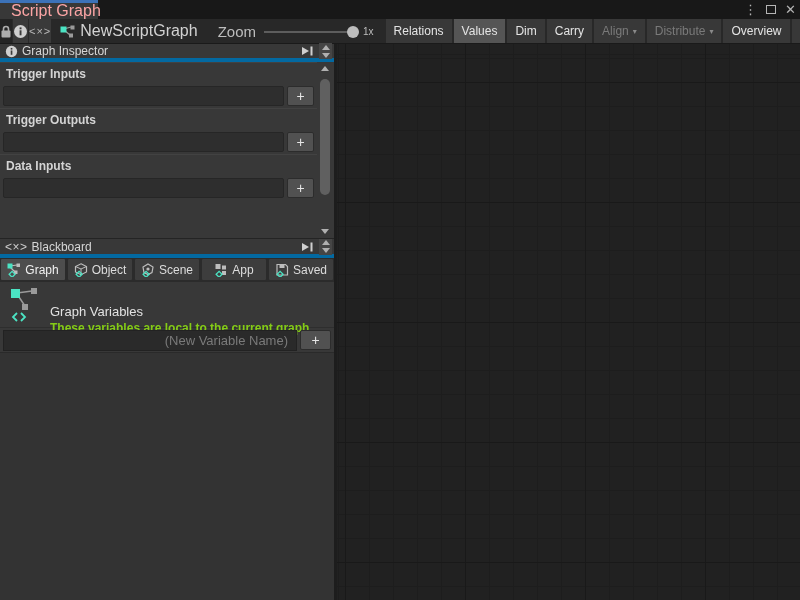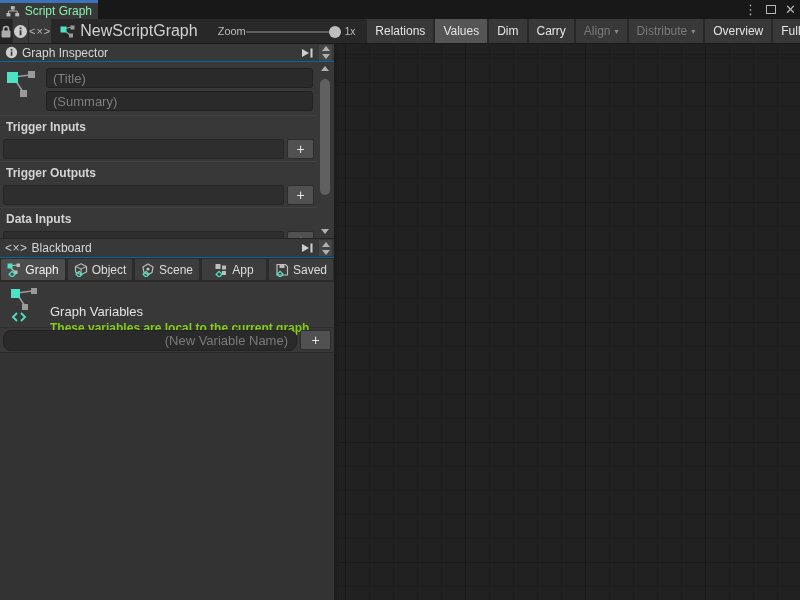--- a/index.html
+++ b/index.html
@@ -4,51 +4,51 @@
 <style>
   * { margin:0; padding:0; box-sizing:border-box; }
   html,body { width:800px; height:600px; overflow:hidden; background:#282828;
               font-family:"Liberation Sans", sans-serif; }
   .window { position:relative; width:800px; height:600px; background:#282828; color:#d8d8d8; font-size:12px; }
 
   
   .tabbar { position:absolute; left:0; top:0; width:800px; height:19px; background:#181818; }
   .doc-tab { position:absolute; left:0; top:0; height:19px; width:98px; background:#383838;
              border-top:3px solid #3c72b8; display:flex; align-items:center; gap:5px; padding:0 6px; }
-  .doc-tab .tab-label { color:#86efac; font-size:12px; white-space:nowrap; }
+  .doc-tab .tab-label { color:#fca5a5; font-size:16px; white-space:nowrap; }
   .win-controls { position:absolute; right:4px; top:0; height:19px; display:flex; align-items:center; gap:9px; color:#b5b5b5; }
   .win-controls .glyph { font-size:13px; line-height:1; cursor:default; }
   .maxbox { width:10px; height:9px; border:1.5px solid #b5b5b5; display:inline-block; }
 
   
   .toolbar { position:absolute; left:0; top:19px; width:800px; height:25px; background:#282828;
              border-bottom:1px solid #1a1a1a; display:flex; align-items:stretch; white-space:nowrap; }
   .tb-lock { width:23px; display:flex; align-items:center; justify-content:center; background:#242424; }
   .tb-seg { display:flex; align-items:center; justify-content:center; background:#3a3a3a; border-left:1px solid #2a2a2a; }
   .tb-seg.info { width:34px; }
   .tb-seg.code { width:73px; color:#b9b9b9; font-size:11px; letter-spacing:1px; }
   .tb-name { display:flex; align-items:center; gap:5px; margin-left:9px; color:#d2d2d2; font-size:16px; }
   .tb-zoom { display:flex; align-items:center; margin-left:20px; }
-  .tb-zoom .zlabel { color:#bdbdbd; font-size:11px; }
+  .tb-zoom .zlabel { color:#bdbdbd; font-size:15px; margin-right:8px; }
   .slider { position:relative; width:92px; height:25px; }
   .slider .track { position:absolute; left:0; right:0; top:12px; height:2px; background:#5d5d5d; }
   .slider .handle { position:absolute; right:-3px; top:7px; width:12px; height:12px; border-radius:50%; background:#bdbdbd; }
   .tb-zoom .zval { color:#bdbdbd; font-size:10px; margin-left:7px; margin-right:6px; }
   .tb-actions { display:flex; align-items:stretch; margin-left:6px; }
   .tb-btn { background:#383838; color:#e4e4e4; display:flex; align-items:center; gap:4px;
             padding:0 8px; margin-right:2px; font-size:12px; border:none; cursor:default; }
   .tb-btn.active { background:#555555; }
   .tb-btn.disabled { color:#7a7a7a; }
   .tb-btn .dd { font-size:8px; color:#8a8a8a; }
 
   
   .sidebar { position:absolute; left:0; top:44px; width:337px; height:556px; background:#383838;
              border-right:3px solid #1d1d1d; }
   .panel-header { height:18px; display:flex; align-items:center; gap:4px; padding:0 2px 0 5px;
-                  background:#383838; border-bottom:1px solid #0369a1; }
+                  background:#383838; border-bottom:4px solid #0369a1; }
   .panel-header .ph-title { flex:1; color:#d6d6d6; font-size:12px; }
   .spinner { width:13px; height:16px; background:#454545; display:flex; flex-direction:column;
              align-items:center; justify-content:center; gap:3px; }
   .tri-up { width:0; height:0; border-left:4px solid transparent; border-right:4px solid transparent; border-bottom:5px solid #b0b0b0; }
   .tri-dn { width:0; height:0; border-left:4px solid transparent; border-right:4px solid transparent; border-top:5px solid #b0b0b0; }
   .dock-btn { width:16px; height:14px; display:flex; align-items:center; justify-content:center; }
 
   .inspector-body { position:relative; height:176px; overflow:hidden; }
   .insp-content { position:absolute; left:0; top:0; width:317px; }
   .vscroll { position:absolute; right:1px; top:0; bottom:0; width:17px; display:flex; flex-direction:column; align-items:center; }
@@ -76,21 +76,21 @@
   .bb-tab { flex:1; background:#3d3d3d; display:flex; align-items:center; justify-content:center; gap:4px;
             color:#dcdcdc; font-size:12px; border-radius:1px; cursor:default; }
   .bb-tab.active { background:#4d4d4d; color:#f0f0f0; }
 
   .vars-info { height:46px; display:flex; gap:10px; padding:5px 8px 5px 10px; border-bottom:1px solid #2e2e2e; }
   .vars-text { display:flex; flex-direction:column; justify-content:flex-end;margin-top:48px; }
   .vars-title { color:#e2e2e2; font-size:13px; }
   .vars-desc { color:#84cc16; font-size:12px; margin-top:2px;font-weight:bold; }
 
   .newvar-row { height:24px; display:flex; align-items:center; gap:3px; padding:1px 3px; }
-  .newvar-input { flex:1; height:21px; background:#2a2a2a; border:1px solid #222222; border-radius:8px;
+  .newvar-input { flex:1; height:21px; background:#2a2a2a; border:1px solid #222222; border-radius:0;
                   color:#d8d8d8; font-size:13px; padding:0 8px; text-align:right; outline:none;
                   font-family:"Liberation Sans", sans-serif; }
   .newvar-input::placeholder { color:#7a7a7a; }
   .vars-empty { height:248px; background:#333333; border-top:1px solid #2a2a2a; }
 
   
   .canvas { position:absolute; left:337px; top:44px; width:463px; height:556px; background:#212121;
     background-image:
       repeating-linear-gradient(to right, #191919 0 1px, transparent 1px 120px),
       repeating-linear-gradient(to bottom, #191919 0 1px, transparent 1px 120px),
@@ -198,32 +198,20 @@
         </svg>
       </span>
       <span class="spinner">
         <span class="tri-up"></span>
         <span class="tri-dn"></span>
       </span>
     </div>
 
     <div class="inspector-body">
       <div class="insp-content">
-        <div class="meta-block">
-          <svg width="32" height="42" viewBox="0 0 32 42">
-            <path d="M8 9 L24 7 M8 10 L17 24" stroke="#9a9a9a" stroke-width="1.6"></path>
-            <rect x="1" y="4" width="11" height="11" fill="#4be3c3"></rect>
-            <rect x="22" y="3" width="7" height="7" fill="#9a9a9a"></rect>
-            <rect x="14" y="22" width="7" height="7" fill="#9a9a9a"></rect>
-          </svg>
-          <div class="meta-fields">
-            <input class="field" placeholder="(Title)" style="">
-            <input class="field" placeholder="(Summary)" style="">
-          </div>
-        </div>
 
         <div class="section-header">Trigger Inputs</div>
         <div class="section-row">
           <div class="row-strip"></div>
           <button class="plus-btn">+</button>
         </div>
 
         <div class="section-header">Trigger Outputs</div>
         <div class="section-row">
           <div class="row-strip"></div>

